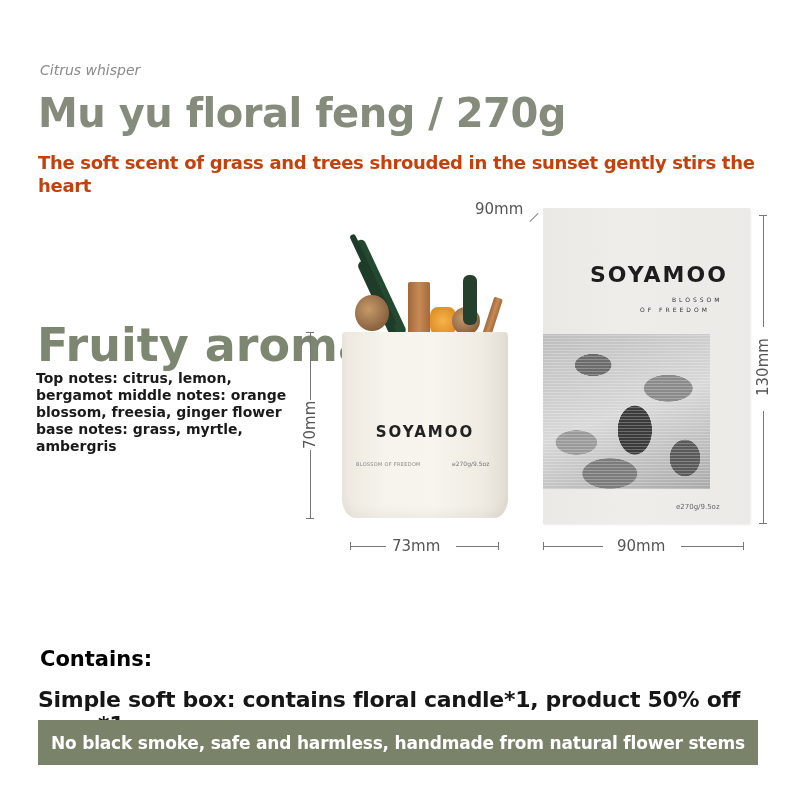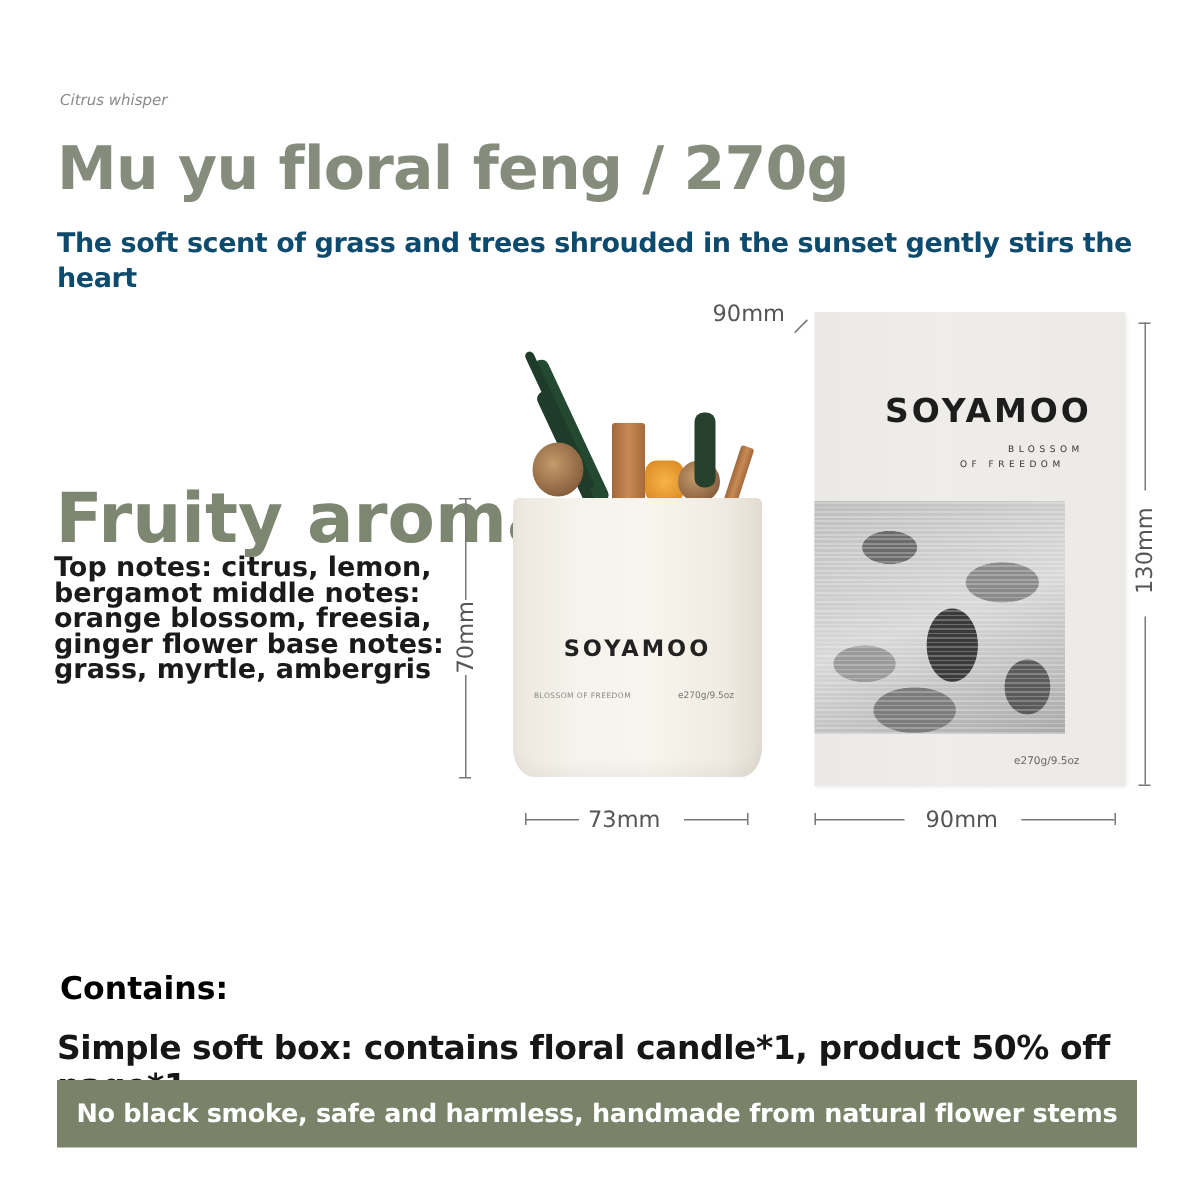--- a/index.html
+++ b/index.html
@@ -7,40 +7,40 @@
       width: 800px; height: 800px; overflow: hidden;
       background: #ffffff;
       font-family: "DejaVu Sans", sans-serif;
       position: relative;
       color: #111;
     }
     .abs { position: absolute; }
     .subtitle {
       left: 40px; top: 62px;
       font-family: "DejaVu Sans", sans-serif;
-      font-style: italic; font-size: 10px; color: #8a8a8a;
+      font-style: italic; font-size: 14px; color: #8a8a8a;
       font-weight: 300;
     }
     .title {
       left: 38px; top: 90px;
       font-size: 40px; font-weight: bold; color: #858c7b;
       letter-spacing: -0.5px;
     }
     .tagline {
       left: 38px; top: 151px; width: 720px;
-      font-size: 18px; font-weight: bold; color: #0c4a6e;
+      font-size: 18px; font-weight: bold; color: #c2410c;
       line-height: 23px; letter-spacing: -0.3px;
     }
     .aroma-title {
       left: 37px; top: 318px;
       font-size: 46px; font-weight: bold; color: #7d8670;
     }
     .notes {
       left: 36px; top: 370px; width: 260px;
-      font-size: 18px; font-weight: bold; color: #1a1a1a;
+      font-size: 14px; font-weight: bold; color: #1a1a1a;
       line-height: 17px;
     }
     .dim { color: #555; font-size: 15px; font-family: "DejaVu Sans", sans-serif; }
     .dim-v { transform: rotate(-90deg); transform-origin: center; }
     .line-h { height: 1px; background: #777; }
     .line-v { width: 1px; background: #777; }
     .tick-v { width: 1px; height: 8px; background: #777; }
     .tick-h { height: 1px; width: 8px; background: #777; }
 
     

